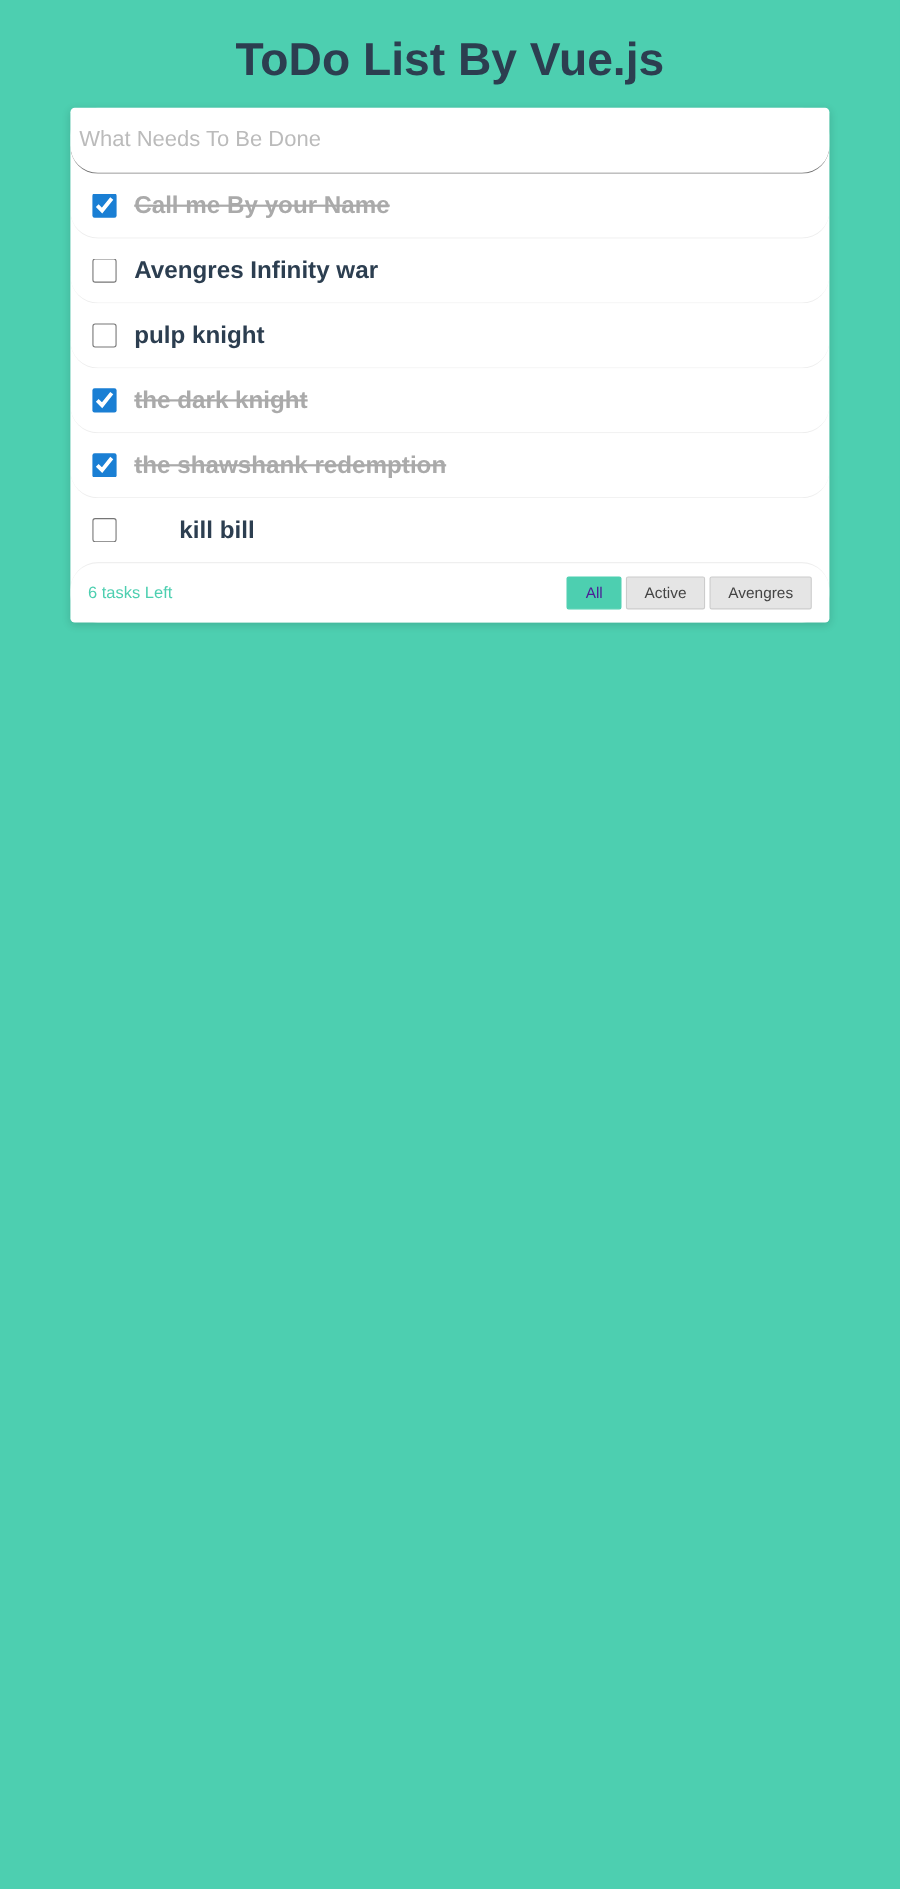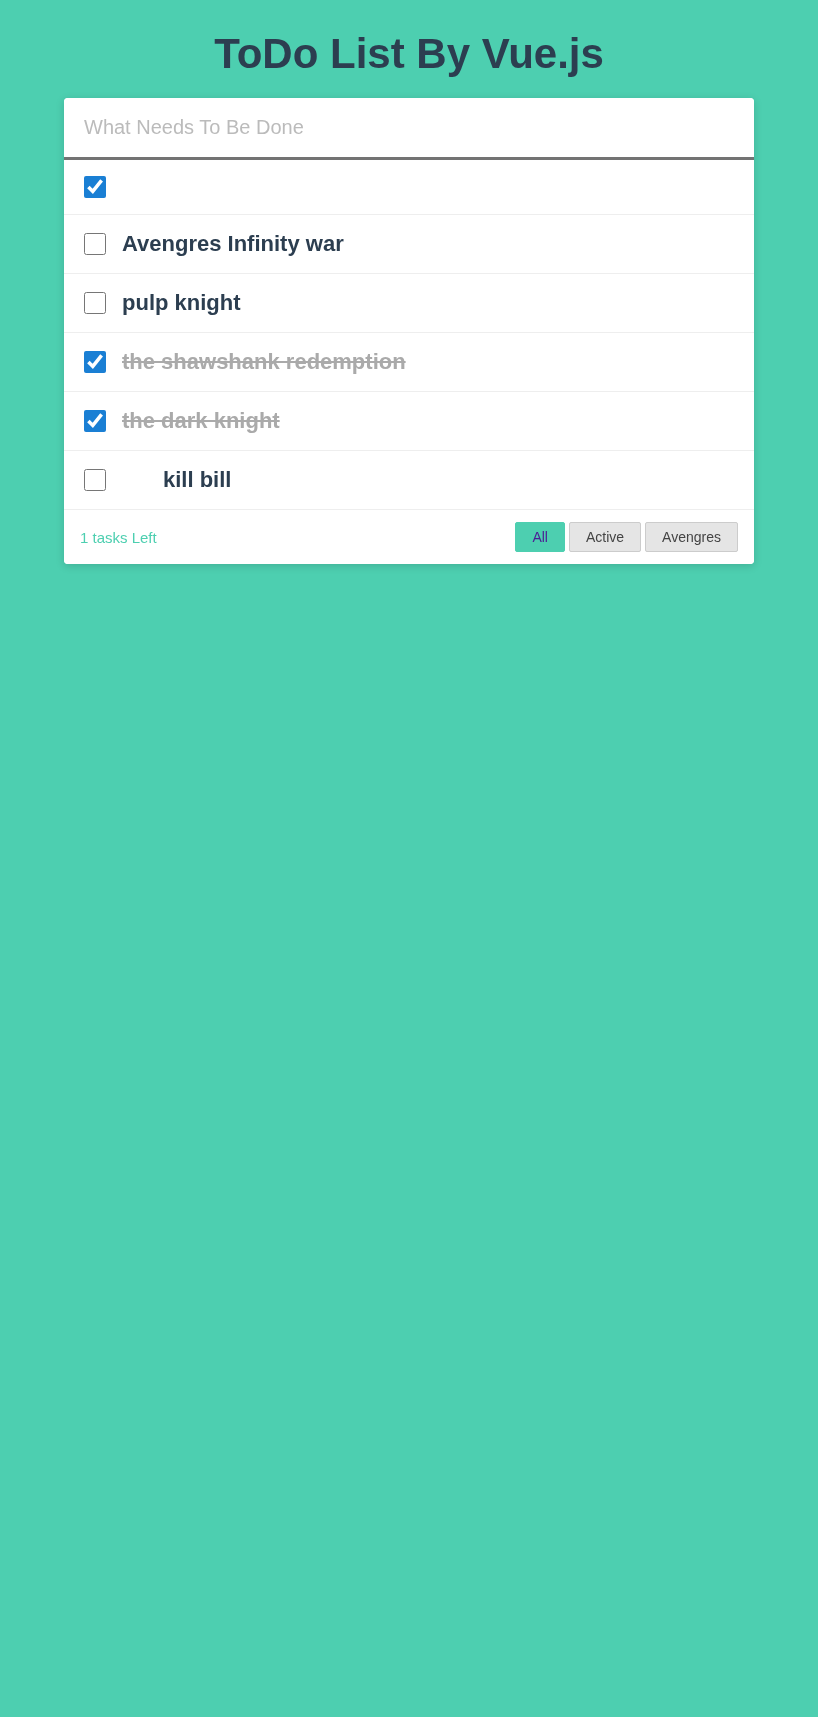--- a/index.html
+++ b/index.html
@@ -1,18 +1,19 @@
 <!DOCTYPE html>
 <html><head>
   <meta charset="utf-8">
   <style>
     * {
       box-sizing: border-box;
       margin: 0;
       padding: 0;
+      border-radius: 25px;
     }
 
     body {
       background-color: #4dcfb0;
       font-family: Arial, sans-serif;
       min-height: 1717px;
       width: 818px;
     }
 
     .page-title {
@@ -27,26 +28,26 @@
       background: white;
       border-radius: 4px;
       margin: 0 auto;
       width: 690px;
       box-shadow: 0 2px 8px rgba(0,0,0,0.15);
       overflow: hidden;
     }
 
     .todo-input {
       width: 100%;
-      padding: 18px 20px;
+      padding: 18px 8px;
       font-size: 20px;
       border: none;
       outline: none;
       color: #aaa;
-      border-bottom: 3px solid #737373;
+      border-bottom: 1px solid #737373;
     }
 
     .todo-input::placeholder {
       color: #bbb;
     }
 
     .todo-list {
       list-style: none;
     }
 
@@ -122,44 +123,45 @@
 
 <h1 class="page-title">ToDo List By Vue.js</h1>
 
 <div class="todo-container">
   <input class="todo-input" type="text" placeholder="What Needs To Be Done" style="">
 
   <ul class="todo-list" id="todo-list">
 
   <li class="todo-item">
         <input type="checkbox" class="todo-checkbox" checked="" style="">
+        <span class="todo-text completed">Call me By your Name</span>
       </li>
       <li class="todo-item">
         <input type="checkbox" class="todo-checkbox" style="">
         <span class="todo-text">Avengres Infinity war</span>
       </li>
       <li class="todo-item">
         <input type="checkbox" class="todo-checkbox" style="">
         <span class="todo-text">pulp knight</span>
       </li>
       <li class="todo-item">
         <input type="checkbox" class="todo-checkbox" checked="" style="">
-        <span class="todo-text completed">the shawshank redemption</span>
+        <span class="todo-text completed">the dark knight</span>
       </li>
       <li class="todo-item">
         <input type="checkbox" class="todo-checkbox" checked="" style="">
-        <span class="todo-text completed">the dark knight</span>
+        <span class="todo-text completed">the shawshank redemption</span>
       </li>
       <li class="todo-item">
         <input type="checkbox" class="todo-checkbox" style="">
         <span class="todo-text">kill bill</span>
       </li>
     </ul>
 
   <div class="todo-footer">
-    <span class="tasks-left">1 tasks Left</span>
+    <span class="tasks-left">6 tasks Left</span>
     <div class="filter-buttons">
       <button class="filter-btn active">All</button>
       <button class="filter-btn">Active</button>
       <button class="filter-btn">Avengres</button>
     </div>
   </div>
 </div>
 
 </body></html>

